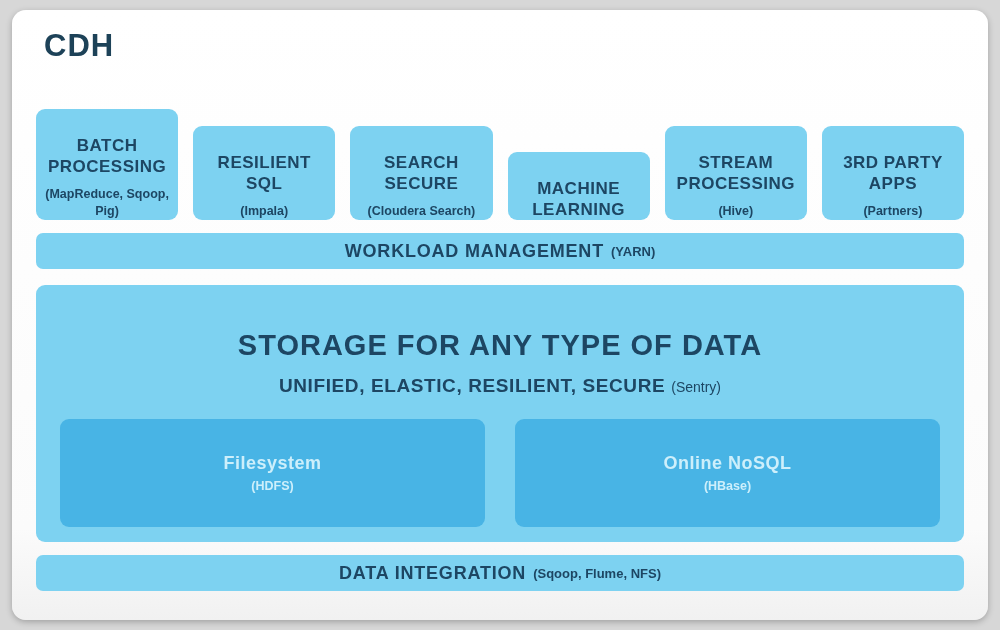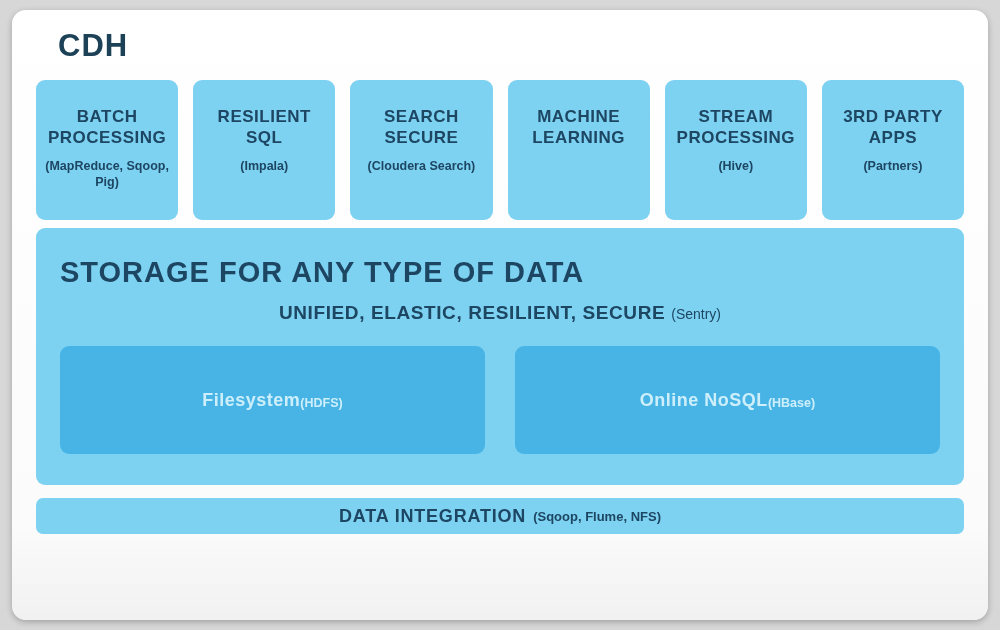--- a/index.html
+++ b/index.html
@@ -16,27 +16,28 @@
     background: linear-gradient(180deg, #ffffff 0%, #fbfbfb 85%, #f1f1f1 100%);
     border-radius: 14px;
     box-shadow: 0 2px 6px rgba(0,0,0,0.25);
     padding: 18px 24px 0 24px;
   }
   .cdh-title {
     color: #1d4258;
     font-size: 31px;
     font-weight: bold;
     letter-spacing: 1px;
-    margin-left: 22px;
+    margin-left: 8px;
     margin-bottom: 16px;
   }
   .top-row {
     display: flex;
     gap: 15px;
     height: 140px;
+    align-items: flex-end;
   }
   .top-box {
     flex: 1;
     background: #7dd2f1;
     border-radius: 9px;
     display: flex;
     flex-direction: column;
     align-items: center;
     text-align: center;
     padding: 26px 8px 0 8px;
@@ -69,27 +70,27 @@
   .bar .bar-label {
     font-size: 18px;
     font-weight: bold;
     letter-spacing: 0.8px;
   }
   .bar .bar-sub {
     font-size: 13px;
     font-weight: bold;
   }
   .storage {
-    margin-top: 8px;
+    margin-top: 16px;
     height: 257px;
     background: #7dd2f1;
     border-radius: 9px;
     color: #1d4663;
-    text-align: left;
-    padding: 28px 24px 0 24px;
+    text-align: center;
+    padding: 44px 24px 0 24px;
   }
   .storage-title {
     font-size: 29px;
     font-weight: bold;
     letter-spacing: 1px;
   }
   .storage-subline {
     margin-top: 13px;
     display: flex;
     justify-content: center;
@@ -109,20 +110,21 @@
     margin-top: 22px;
     display: flex;
     gap: 30px;
     height: 108px;
   }
   .inner-box {
     flex: 1;
     background: #48b4e5;
     border-radius: 9px;
     display: flex;
+    flex-direction: column;
     align-items: center;
     justify-content: center;
     color: #cdeffb;
   }
   .inner-box .inner-title {
     font-size: 18px;
     font-weight: bold;
     letter-spacing: 0.5px;
   }
   .inner-box .inner-sub {
@@ -157,20 +159,24 @@
     <div class="top-box">
       <div class="box-title">STREAM PROCESSING</div>
       <div class="box-sub">(Hive)</div>
     </div>
     <div class="top-box">
       <div class="box-title">3RD PARTY APPS</div>
       <div class="box-sub">(Partners)</div>
     </div>
   </div>
 
+  <div class="bar">
+    <span class="bar-label">WORKLOAD MANAGEMENT</span>
+    <span class="bar-sub">(YARN)</span>
+  </div>
 
   <div class="storage">
     <div class="storage-title">STORAGE FOR ANY TYPE OF DATA</div>
     <div class="storage-subline">
       <span class="storage-subtitle">UNIFIED, ELASTIC, RESILIENT, SECURE</span>
       <span class="storage-subtitle-sub">(Sentry)</span>
     </div>
     <div class="inner-row">
       <div class="inner-box">
         <div class="inner-title">Filesystem</div>

